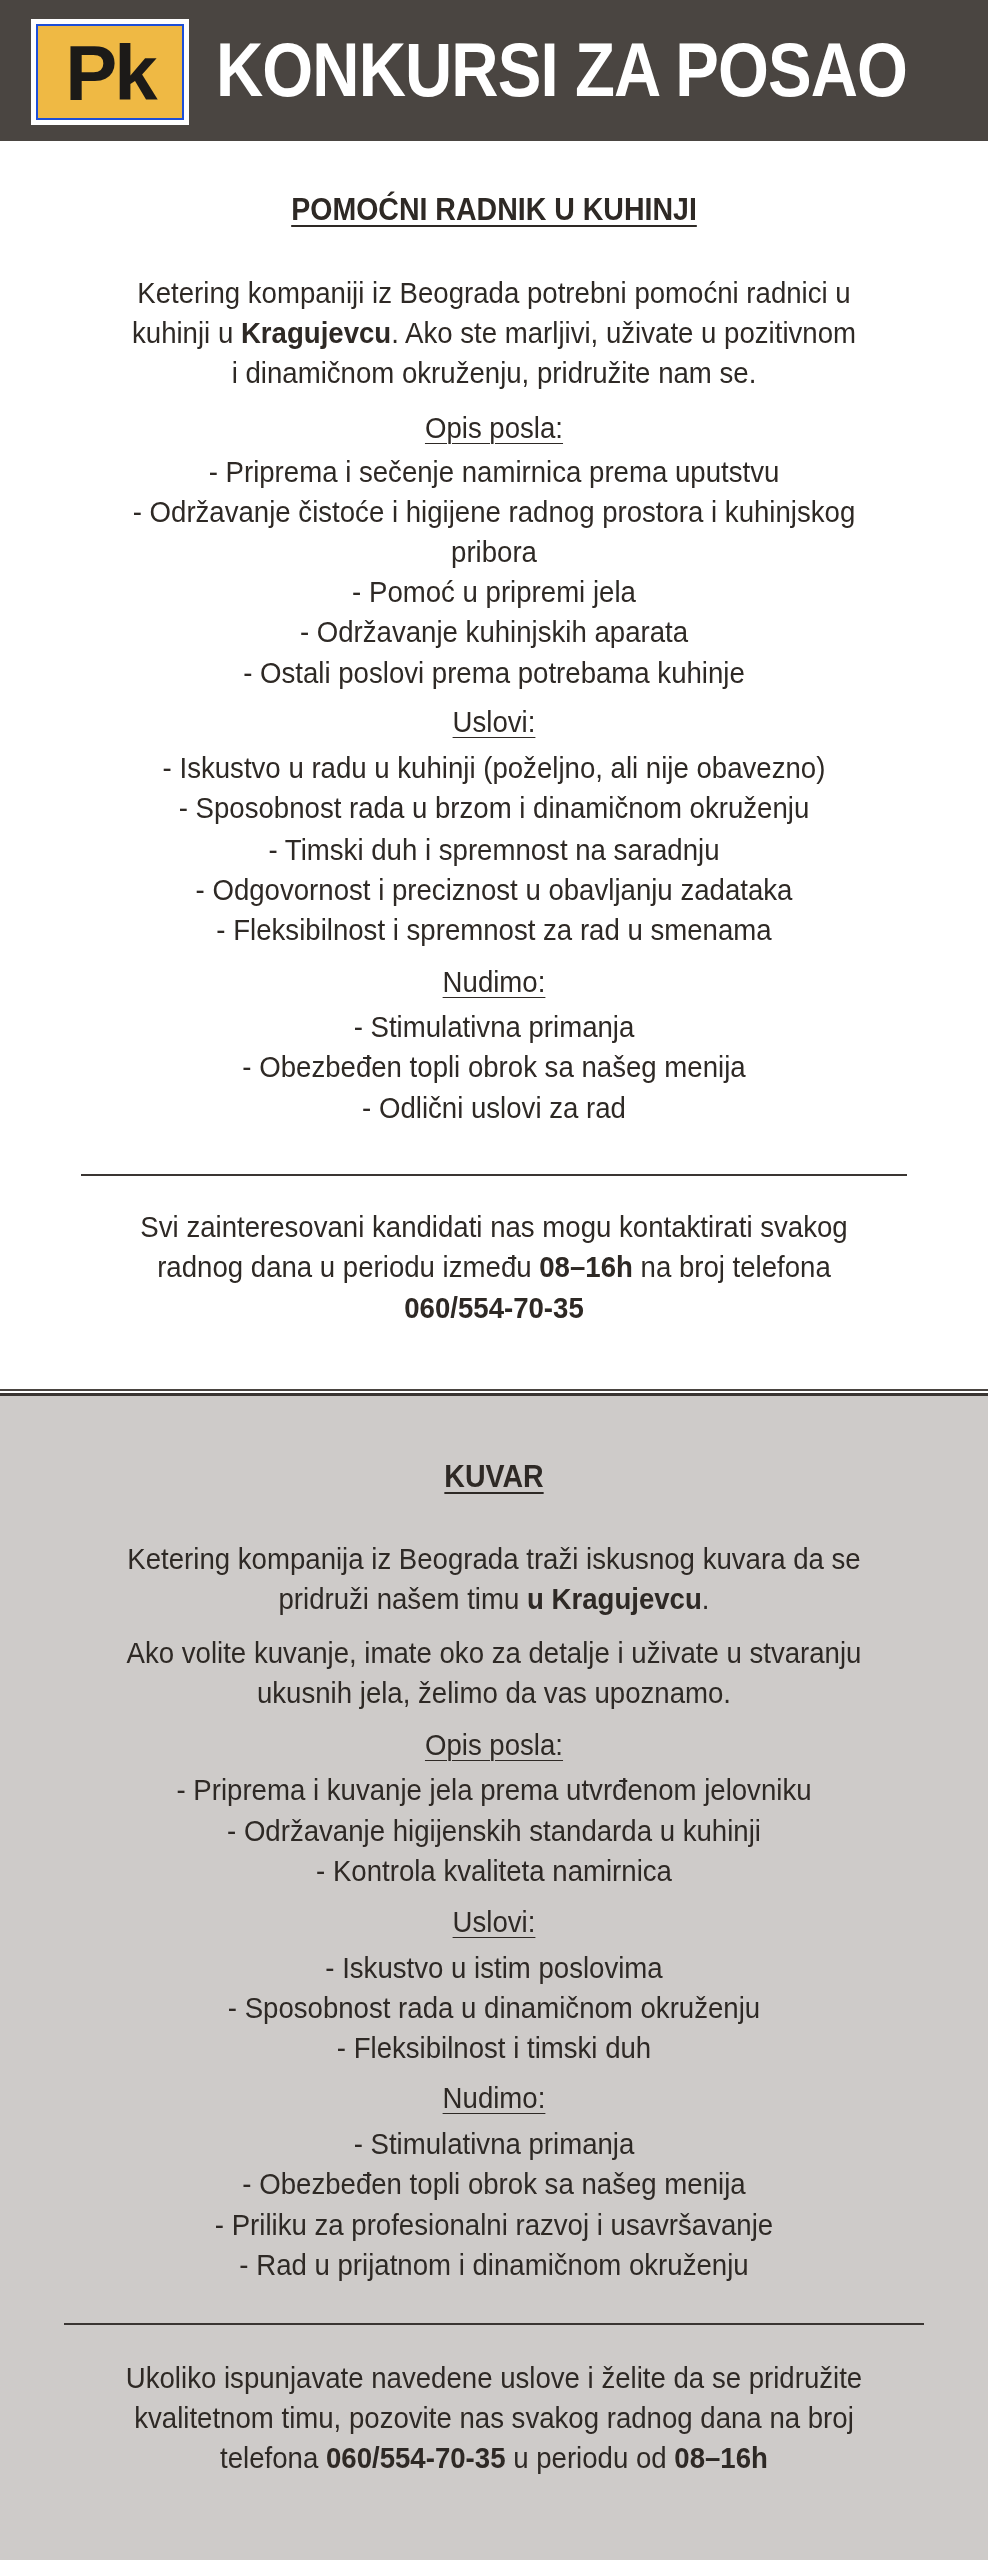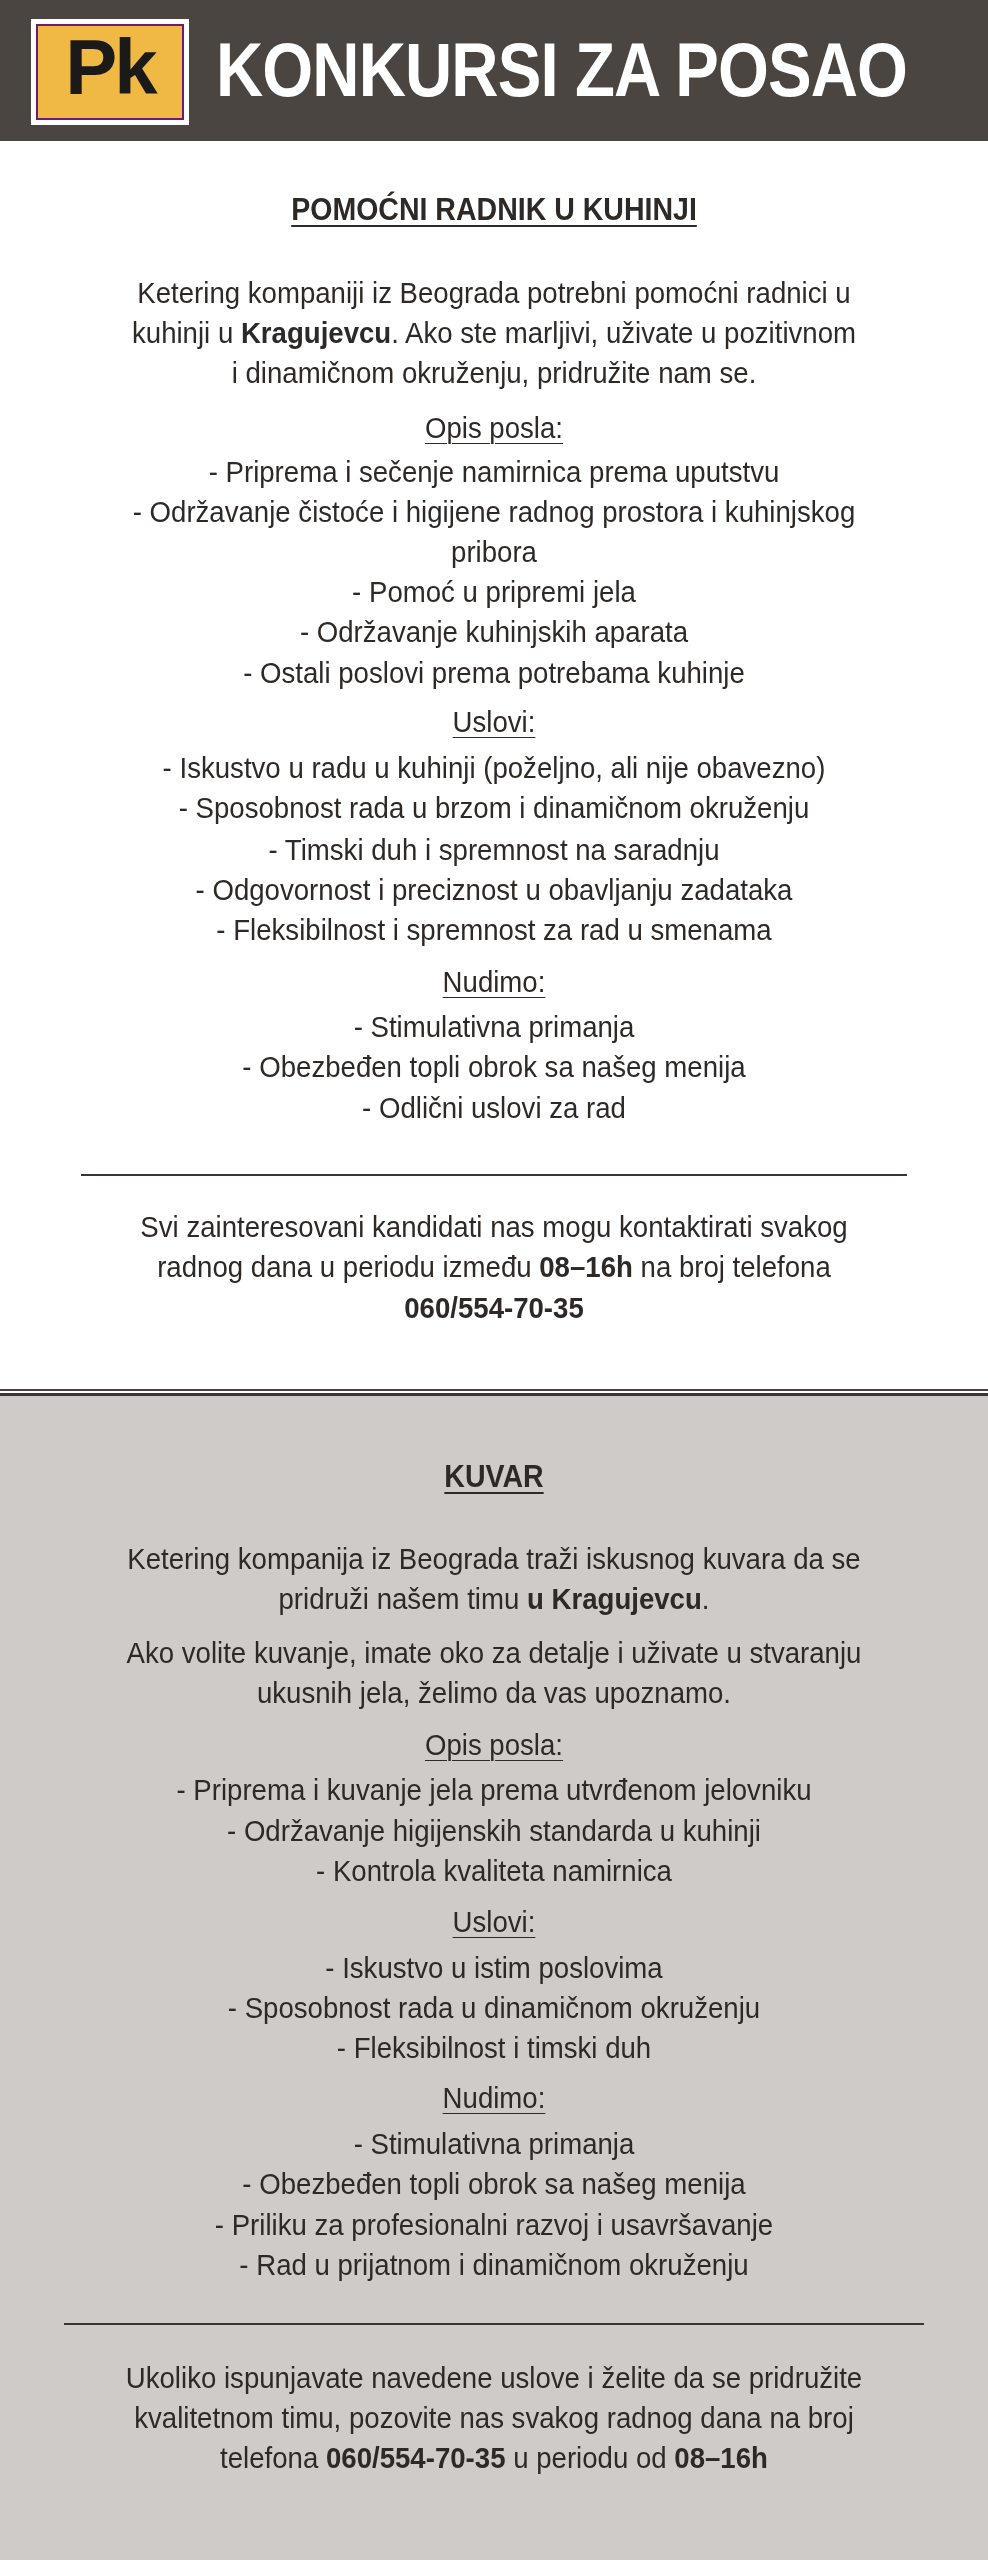--- a/index.html
+++ b/index.html
@@ -12,22 +12,22 @@
   .header {
     position: absolute; left: 0; top: 0; width: 988px; height: 141px;
     background: #4a4541;
   }
   .logo-frame {
     position: absolute; left: 31px; top: 19px; width: 158px; height: 106px;
     background: #ffffff; box-sizing: border-box;
   }
   .logo-inner {
     position: absolute; left: 5px; top: 5px; right: 5px; bottom: 5px;
-    background: #efb944; border: 2px solid #701a75; box-sizing: border-box;
-    display: flex; align-items: flex-start; justify-content: center;
+    background: #efb944; border: 2px solid #1d4ed8; box-sizing: border-box;
+    display: flex; align-items: center; justify-content: center;
   }
   .logo-text {
     font-family: "Liberation Sans", sans-serif; font-weight: bold;
     font-size: 78px; line-height: 1; color: #1c1a18; letter-spacing: -3px;
     margin-top: 2px;
   }
   .site-title {
     position: absolute; left: 216px; top: 20px; height: 100px;
     font-family: "Liberation Sans", sans-serif; font-weight: bold;
     font-size: 76px; line-height: 100px; color: #ffffff;

